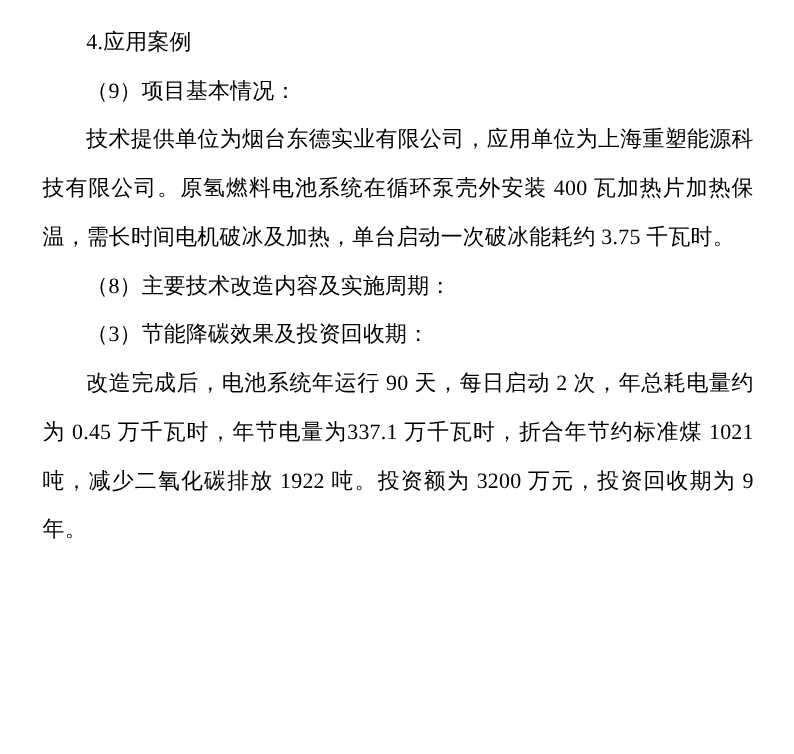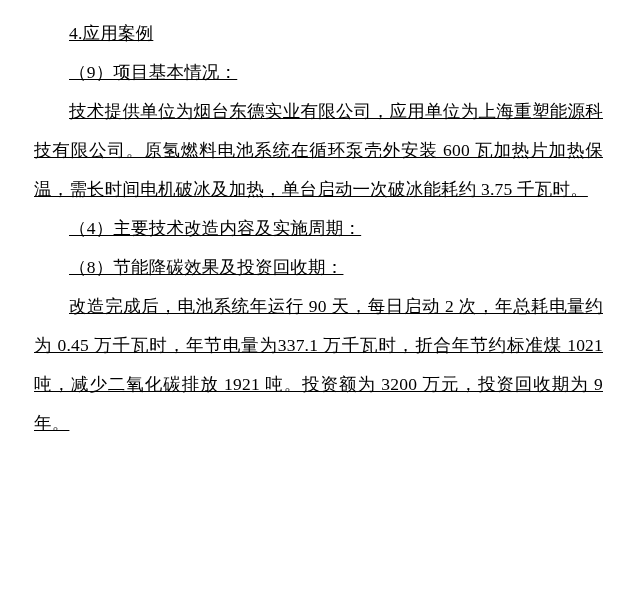--- a/index.html
+++ b/index.html
@@ -12,21 +12,20 @@
     background: #ffffff;
     font-family: "Liberation Serif", "DejaVu Serif", serif;
     color: #000000;
     overflow: hidden;
   }
   .page {
     box-sizing: border-box;
     width: 635px;
     height: 603px;
     padding: 14px 32px 0 34px;
-    text-decoration: underline;
   }
   .para {
     font-size: 17.5px;
     line-height: 39px;
     text-align: justify;
     text-justify: inter-ideograph;
     letter-spacing: 0.2px;
     margin: 0;
   }
   .indent {
@@ -38,22 +37,22 @@
 </style>
 </head>
 <body>
 
 <div class="page">
 
   <p class="para heading">4.应用案例</p>
 
   <p class="para heading">（9）项目基本情况：</p>
 
-  <p class="para indent">技术提供单位为烟台东德实业有限公司，应用单位为上海重塑能源科技有限公司。原氢燃料电池系统在循环泵壳外安装 600 瓦加热片加热保温，需长时间电机破冰及加热，单台启动一次破冰能耗约 3.75 千瓦时。</p>
+  <p class="para indent">技术提供单位为烟台东德实业有限公司，应用单位为上海重塑能源科技有限公司。原氢燃料电池系统在循环泵壳外安装 400 瓦加热片加热保温，需长时间电机破冰及加热，单台启动一次破冰能耗约 3.75 千瓦时。</p>
 
-  <p class="para heading">（4）主要技术改造内容及实施周期：</p>
+  <p class="para heading">（8）主要技术改造内容及实施周期：</p>
 
 
-  <p class="para heading">（8）节能降碳效果及投资回收期：</p>
+  <p class="para heading">（3）节能降碳效果及投资回收期：</p>
 
-  <p class="para indent">改造完成后，电池系统年运行 90 天，每日启动 2 次，年总耗电量约为 0.45 万千瓦时，年节电量为337.1 万千瓦时，折合年节约标准煤 1021 吨，减少二氧化碳排放 1921 吨。投资额为 3200 万元，投资回收期为 9 年。</p>
+  <p class="para indent">改造完成后，电池系统年运行 90 天，每日启动 2 次，年总耗电量约为 0.45 万千瓦时，年节电量为337.1 万千瓦时，折合年节约标准煤 1021 吨，减少二氧化碳排放 1922 吨。投资额为 3200 万元，投资回收期为 9 年。</p>
 
 </div>
 
 </body></html>

